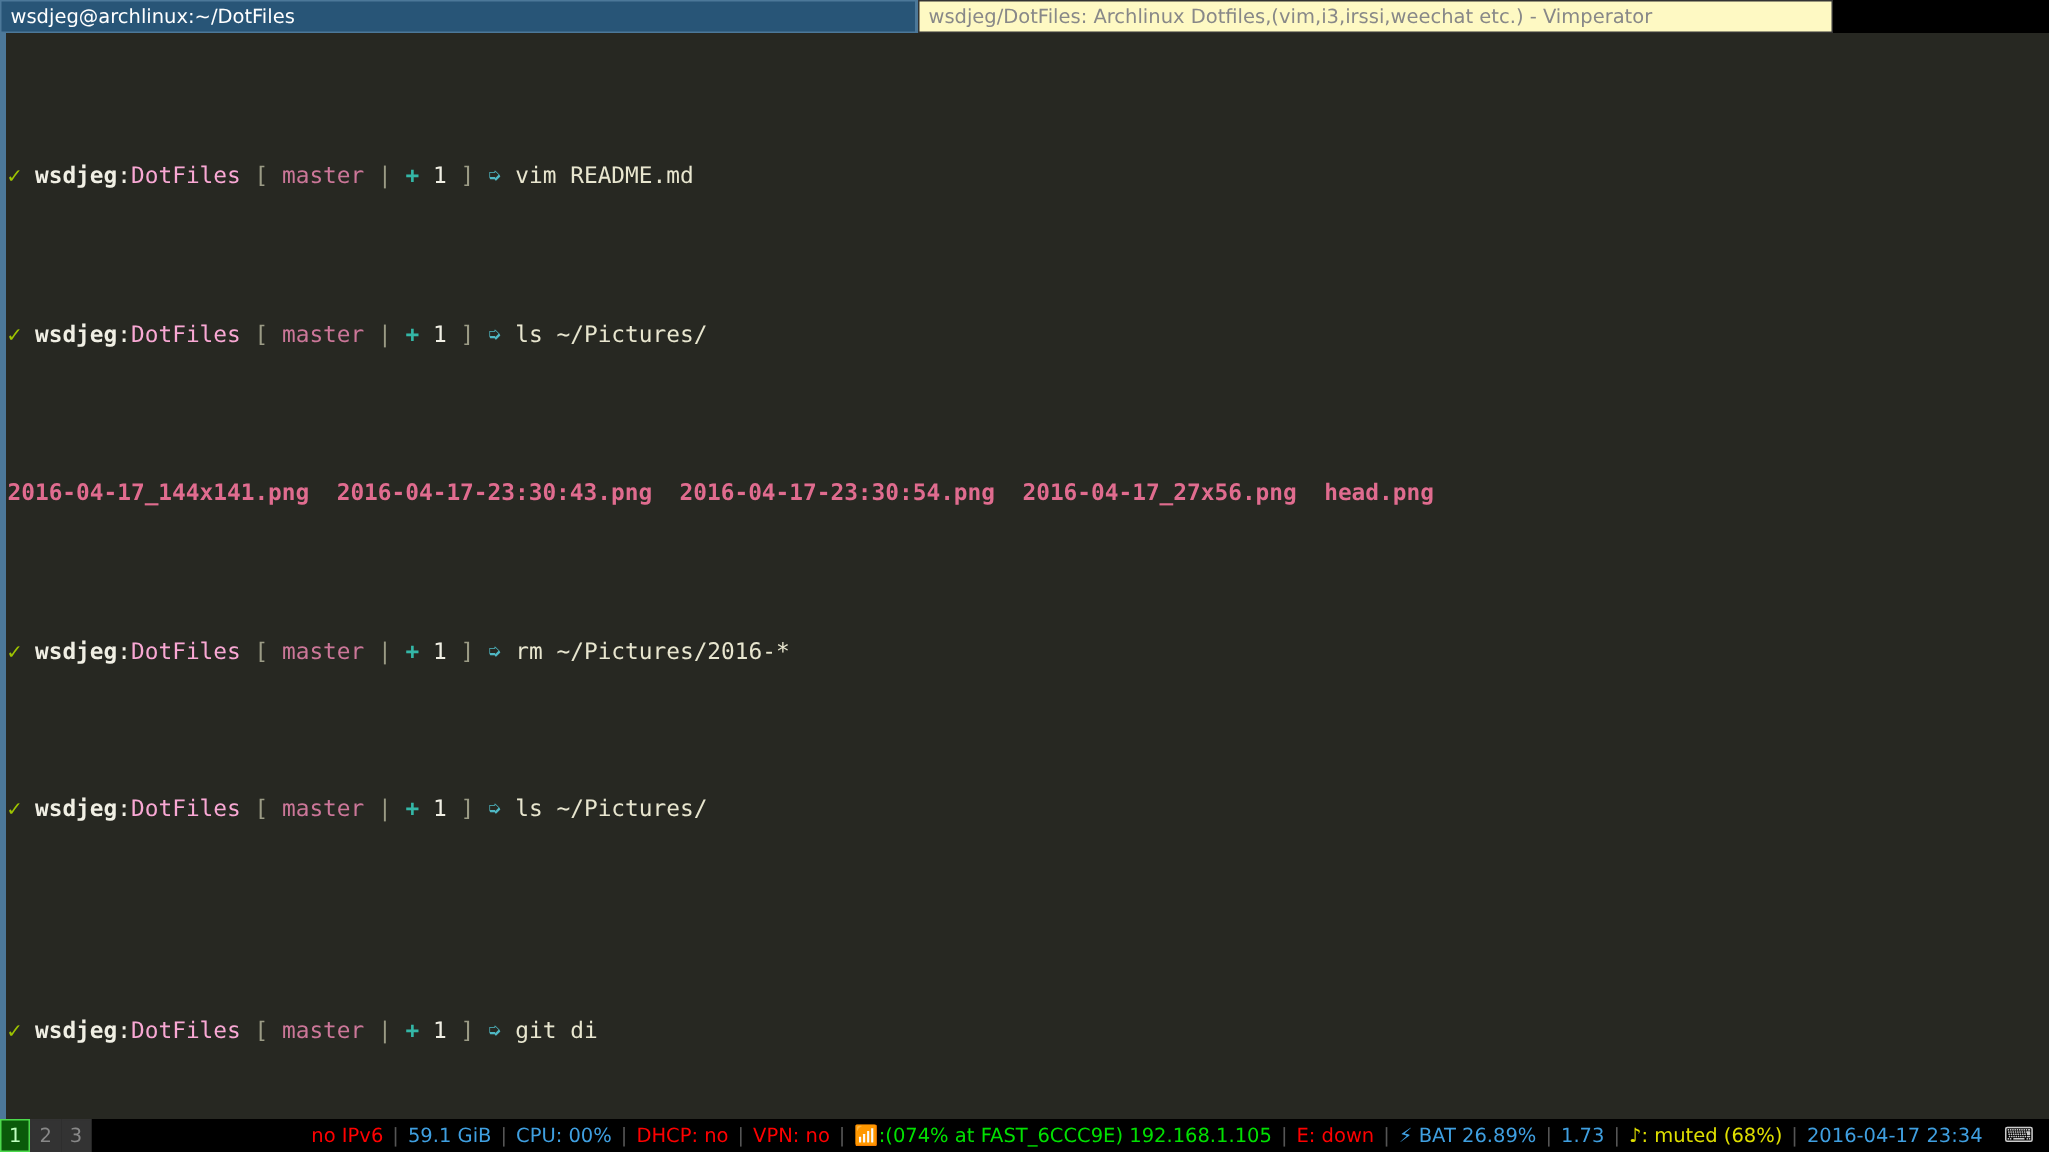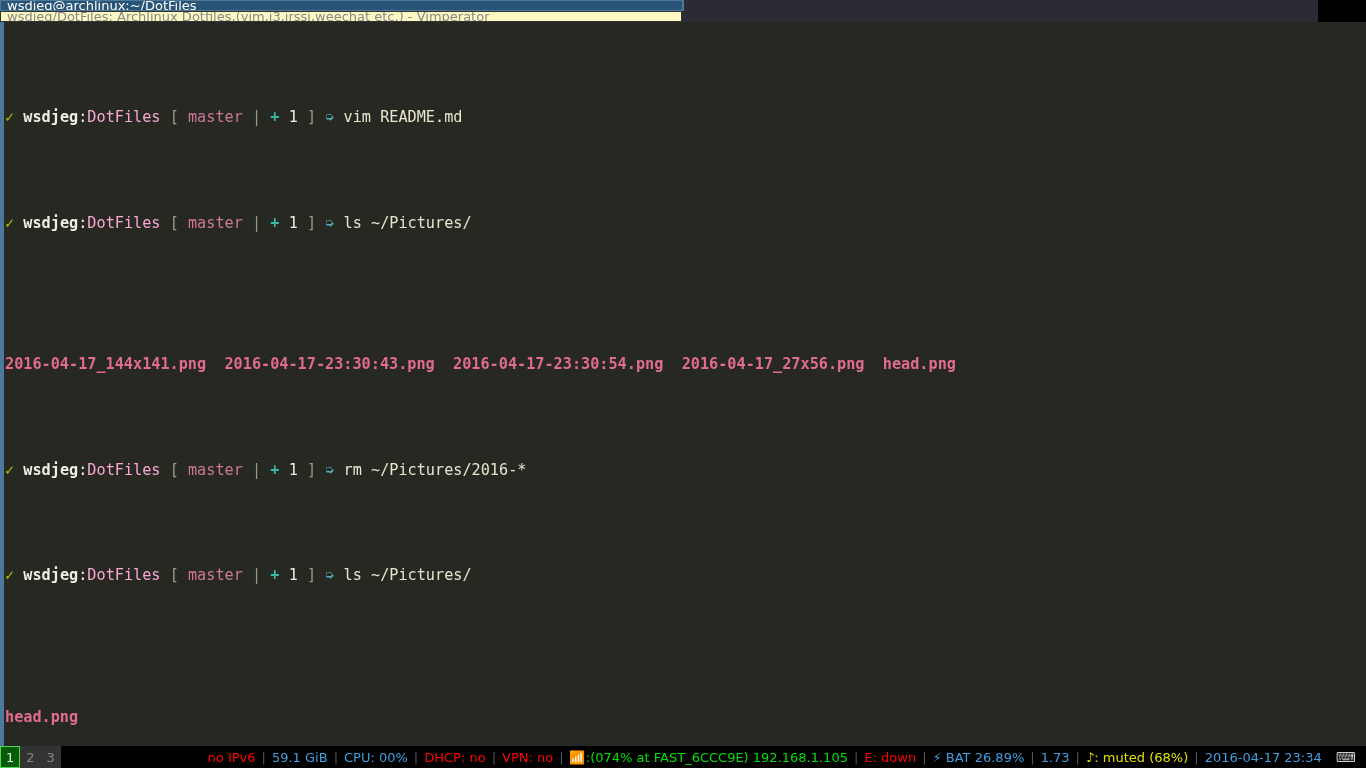--- a/index.html
+++ b/index.html
@@ -8,23 +8,22 @@
     width: 1366px; height: 768px;
     background: #000000;
     overflow: hidden;
     font-family: "DejaVu Sans Mono", "Liberation Mono", monospace;
   }
 
   
   #titlebar-row {
     display: flex;
     height: 22px;
-    width: 1318px;
+    width: 1222px;
     background: #2b2b33;
-    flex-direction: column;
   }
   .title-cell {
     height: 22px;
     display: flex;
     align-items: center;
     font-family: "DejaVu Sans", "Liberation Sans", sans-serif;
     font-size: 13px;
     padding-left: 6px;
     overflow: hidden;
     white-space: nowrap;
@@ -67,21 +66,21 @@
   .c-user    { color: #f0efe4; font-weight: bold; }
   .c-colon   { color: #f0efe4; }
   .c-repo    { color: #f9a8d4; }
   .c-brk     { color: #9b9b85; }
   .c-branch  { color: #cc7799; }
   .c-pipe    { color: #9b9b85; }
   .c-plus    { color: #34b7a7; font-weight: bold; }
   .c-num     { color: #f0efe4; }
   .c-prompt  { color: #4fb8c4; }
   .c-cmd     { color: #e8e6cf; }
-  .c-pink    { color: #e06c8f; font-weight: bold; margin-top: 36px; }
+  .c-pink    { color: #e06c8f; font-weight: bold; }
 
   
   #statusbar {
     display: flex;
     align-items: center;
     width: 1366px;
     height: 22px;
     background: #000000;
     font-family: "DejaVu Sans", "Liberation Sans", sans-serif;
     font-size: 13px;
@@ -143,21 +142,20 @@
   
   <div class="tline c-pink">2016-04-17_144x141.png  2016-04-17-23:30:43.png  2016-04-17-23:30:54.png  2016-04-17_27x56.png  head.png</div>
 
   
   <div class="tline"><span class="c-ok">✓</span> <span class="c-user">wsdjeg</span><span class="c-colon">:</span><span class="c-repo">DotFiles</span> <span class="c-brk">[</span> <span class="c-branch">master</span> <span class="c-pipe">|</span> <span class="c-plus">+</span> <span class="c-num">1</span> <span class="c-brk">]</span> <span class="c-prompt">➭</span> <span class="c-cmd">rm ~/Pictures/2016-*</span></div>
 
   
   <div class="tline"><span class="c-ok">✓</span> <span class="c-user">wsdjeg</span><span class="c-colon">:</span><span class="c-repo">DotFiles</span> <span class="c-brk">[</span> <span class="c-branch">master</span> <span class="c-pipe">|</span> <span class="c-plus">+</span> <span class="c-num">1</span> <span class="c-brk">]</span> <span class="c-prompt">➭</span> <span class="c-cmd">ls ~/Pictures/</span></div>
 
   
-  <div class="tline c-pink">head.png</div>
 
   
   <div class="tline"><span class="c-ok">✓</span> <span class="c-user">wsdjeg</span><span class="c-colon">:</span><span class="c-repo">DotFiles</span> <span class="c-brk">[</span> <span class="c-branch">master</span> <span class="c-pipe">|</span> <span class="c-plus">+</span> <span class="c-num">1</span> <span class="c-brk">]</span> <span class="c-prompt">➭</span> <span class="c-cmd">git di</span></div>
 
   
   
 
   
   
 

